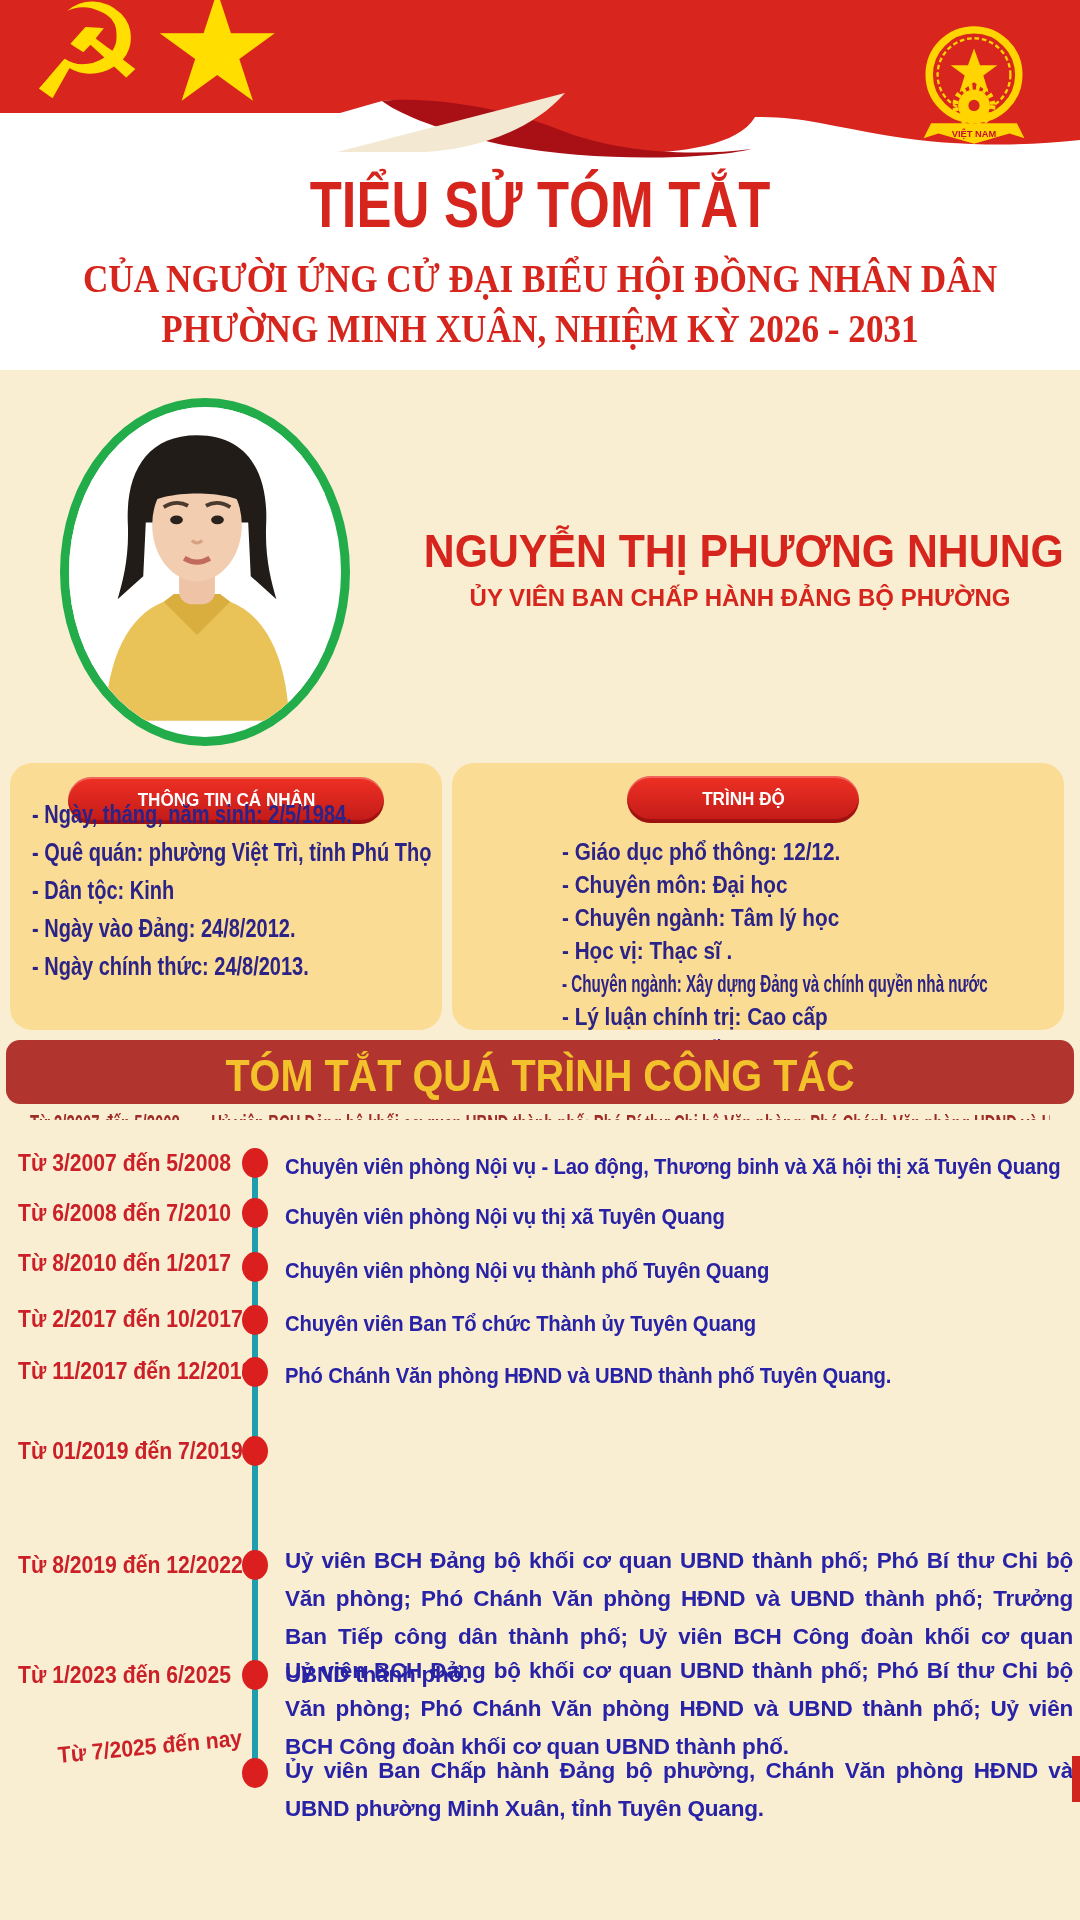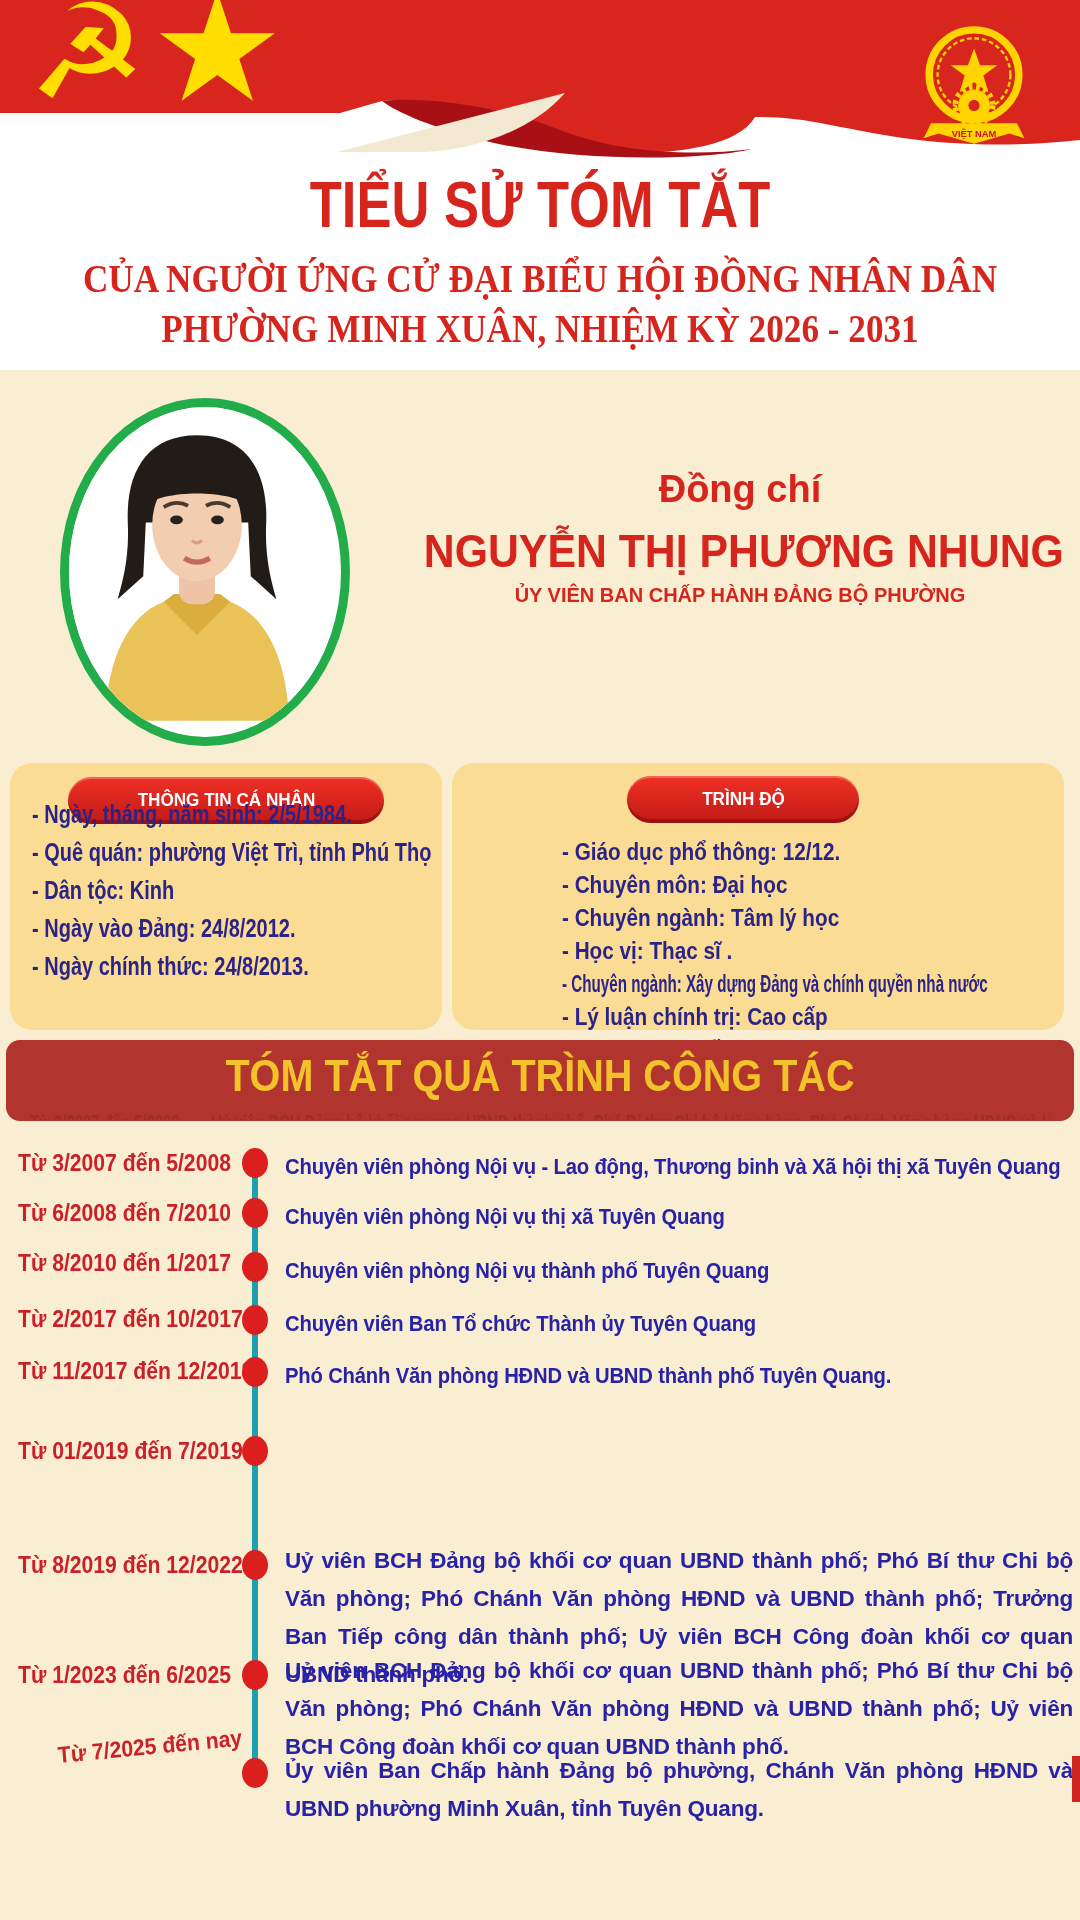--- a/index.html
+++ b/index.html
@@ -31,21 +31,21 @@
   
   .photo-ring{position:absolute;left:60px;top:398px;width:272px;height:330px;border-radius:50%;
     border:9px solid #22ac4a;background:#ffffff;overflow:hidden;}
   .photo-ring svg{display:block;}
   .salutation{position:absolute;left:420px;top:468px;width:640px;text-align:center;
     color:#d6251d;font-weight:bold;font-size:38px;}
   .person-name{position:absolute;left:400px;top:524px;width:680px;text-align:center;
     color:#d6251d;font-weight:bold;font-size:46px;white-space:nowrap;
     transform:scaleX(.93);transform-origin:50% 50%;}
   .person-role{position:absolute;left:420px;width:640px;text-align:center;
-    color:#d6251d;font-weight:bold;font-size:20px;white-space:nowrap;}
+    color:#d6251d;font-weight:bold;font-size:24px;white-space:nowrap;}
   .role1{top:584px;}
   .role2{top:624px;}
 
   
   .panel{position:absolute;top:763px;height:267px;background:#fbdc94;border-radius:22px;}
   .panel-left{left:10px;width:432px;}
   .panel-right{left:452px;width:612px;}
   .pill{position:absolute;height:47px;border-radius:26px;
     background:linear-gradient(#ef3024,#c11a18);
     box-shadow:inset 0 -4px 0 rgba(90,0,0,.35), inset 0 2px 0 rgba(255,255,255,.25);
@@ -55,21 +55,21 @@
   .pill-left{left:68px;top:777px;width:316px;}
   .pill-right{left:627px;top:776px;width:232px;}
   .info-list{position:absolute;color:#2b2387;font-weight:bold;list-style:none;margin:0;padding:0;}
   .info-list li{white-space:nowrap;transform:scaleX(.8);transform-origin:0 50%;}
   .list-left{left:32px;top:795px;font-size:25px;line-height:38px;}
   .list-right{left:562px;top:836px;font-size:23px;line-height:33px;}
   .list-right li{transform:scaleX(.9);}
   .list-right li.condensed{transform:scaleX(.66);}
 
   
-  .career-banner{position:absolute;left:6px;top:1040px;width:1068px;height:81px;background:#b1352e;
+  .career-banner{position:absolute;left:6px;top:1040px;width:1068px;height:64px;background:#b1352e;
     border-radius:14px;}
   .career-title{width:100%;text-align:center;color:#f3c12b;font-weight:bold;font-size:44px;
     line-height:72px;white-space:nowrap;transform:scaleX(.9);transform-origin:50% 50%;}
   .clipped-strip{position:absolute;left:30px;top:1112px;width:1020px;height:8px;overflow:hidden;
     color:#9d2d26;font-weight:bold;font-size:24px;line-height:24px;white-space:nowrap;
     transform-origin:0 0;}
   .clipped-strip span{display:inline-block;transform:scaleX(.62);transform-origin:0 0;}
 
   
   .tl-line{position:absolute;left:252px;top:1166px;width:6px;height:608px;background:#1f9fae;}
@@ -128,21 +128,20 @@
       <ellipse cx="100" cy="92" rx="35" ry="44" fill="#f3cdb0"></ellipse>
       <path d="M100,24 C66,24 56,52 58,78 C72,64 128,64 142,78 C144,52 134,24 100,24 Z" fill="#221c18"></path>
       <path d="M74,78 Q84,72 93,77" stroke="#4a3a2e" stroke-width="3" fill="none"></path>
       <path d="M107,77 Q116,72 126,78" stroke="#4a3a2e" stroke-width="3" fill="none"></path>
       <ellipse cx="84" cy="88" rx="5" ry="3.4" fill="#2a221c"></ellipse>
       <ellipse cx="116" cy="88" rx="5" ry="3.4" fill="#2a221c"></ellipse>
       <path d="M96,104 Q100,108 104,104" stroke="#d9a183" stroke-width="2.5" fill="none"></path>
       <path d="M90,118 Q100,124 110,118" stroke="#c26b5c" stroke-width="4" fill="none"></path>
     </svg>
   </div>
-  <div class="salutation">Đồng chí</div>
   <div class="person-name">NGUYỄN THỊ PHƯƠNG NHUNG</div>
   <div class="person-role role1">ỦY VIÊN BAN CHẤP HÀNH ĐẢNG BỘ PHƯỜNG</div>
 
   <div class="panel panel-left"></div>
   <div class="panel panel-right"></div>
   <div class="pill pill-left">
     <span class="pill-inner">THÔNG TIN CÁ NHÂN</span>
   </div>
   <div class="pill pill-right">
     <span class="pill-inner">TRÌNH ĐỘ</span>

